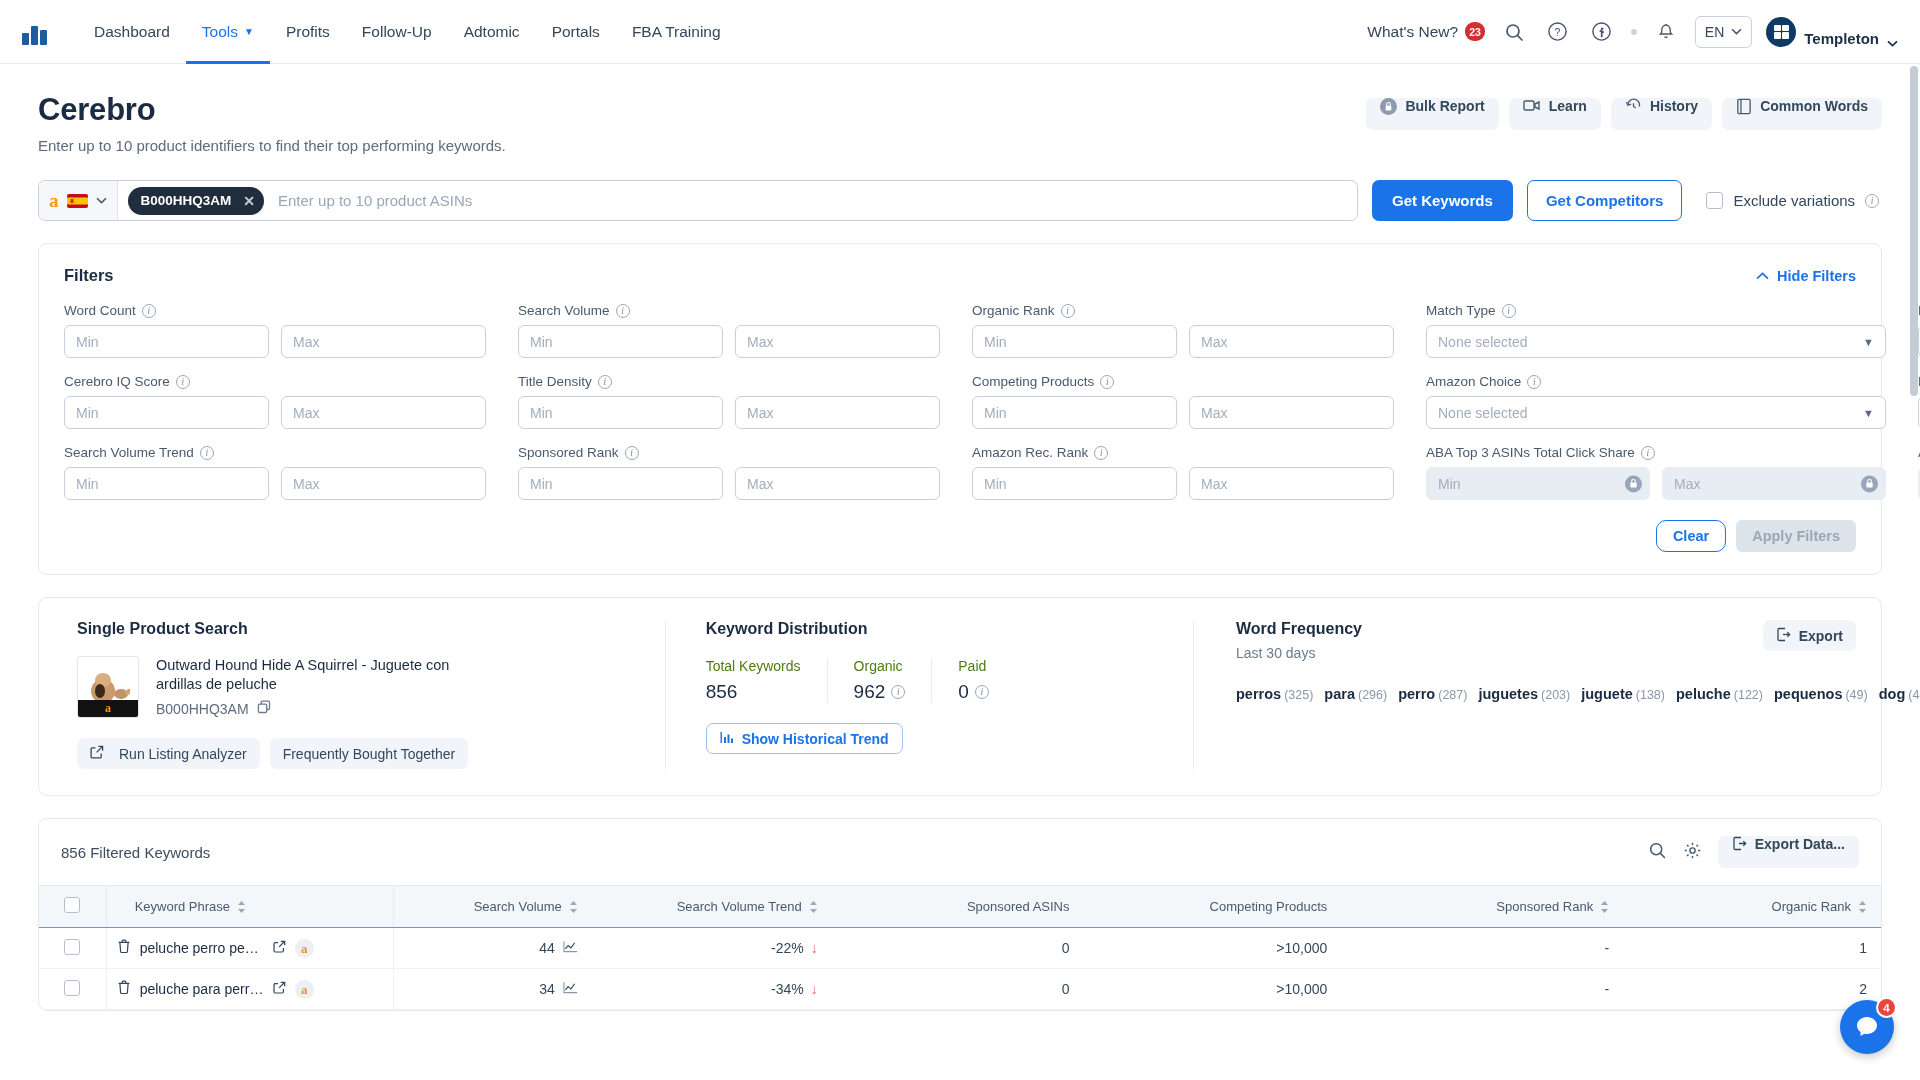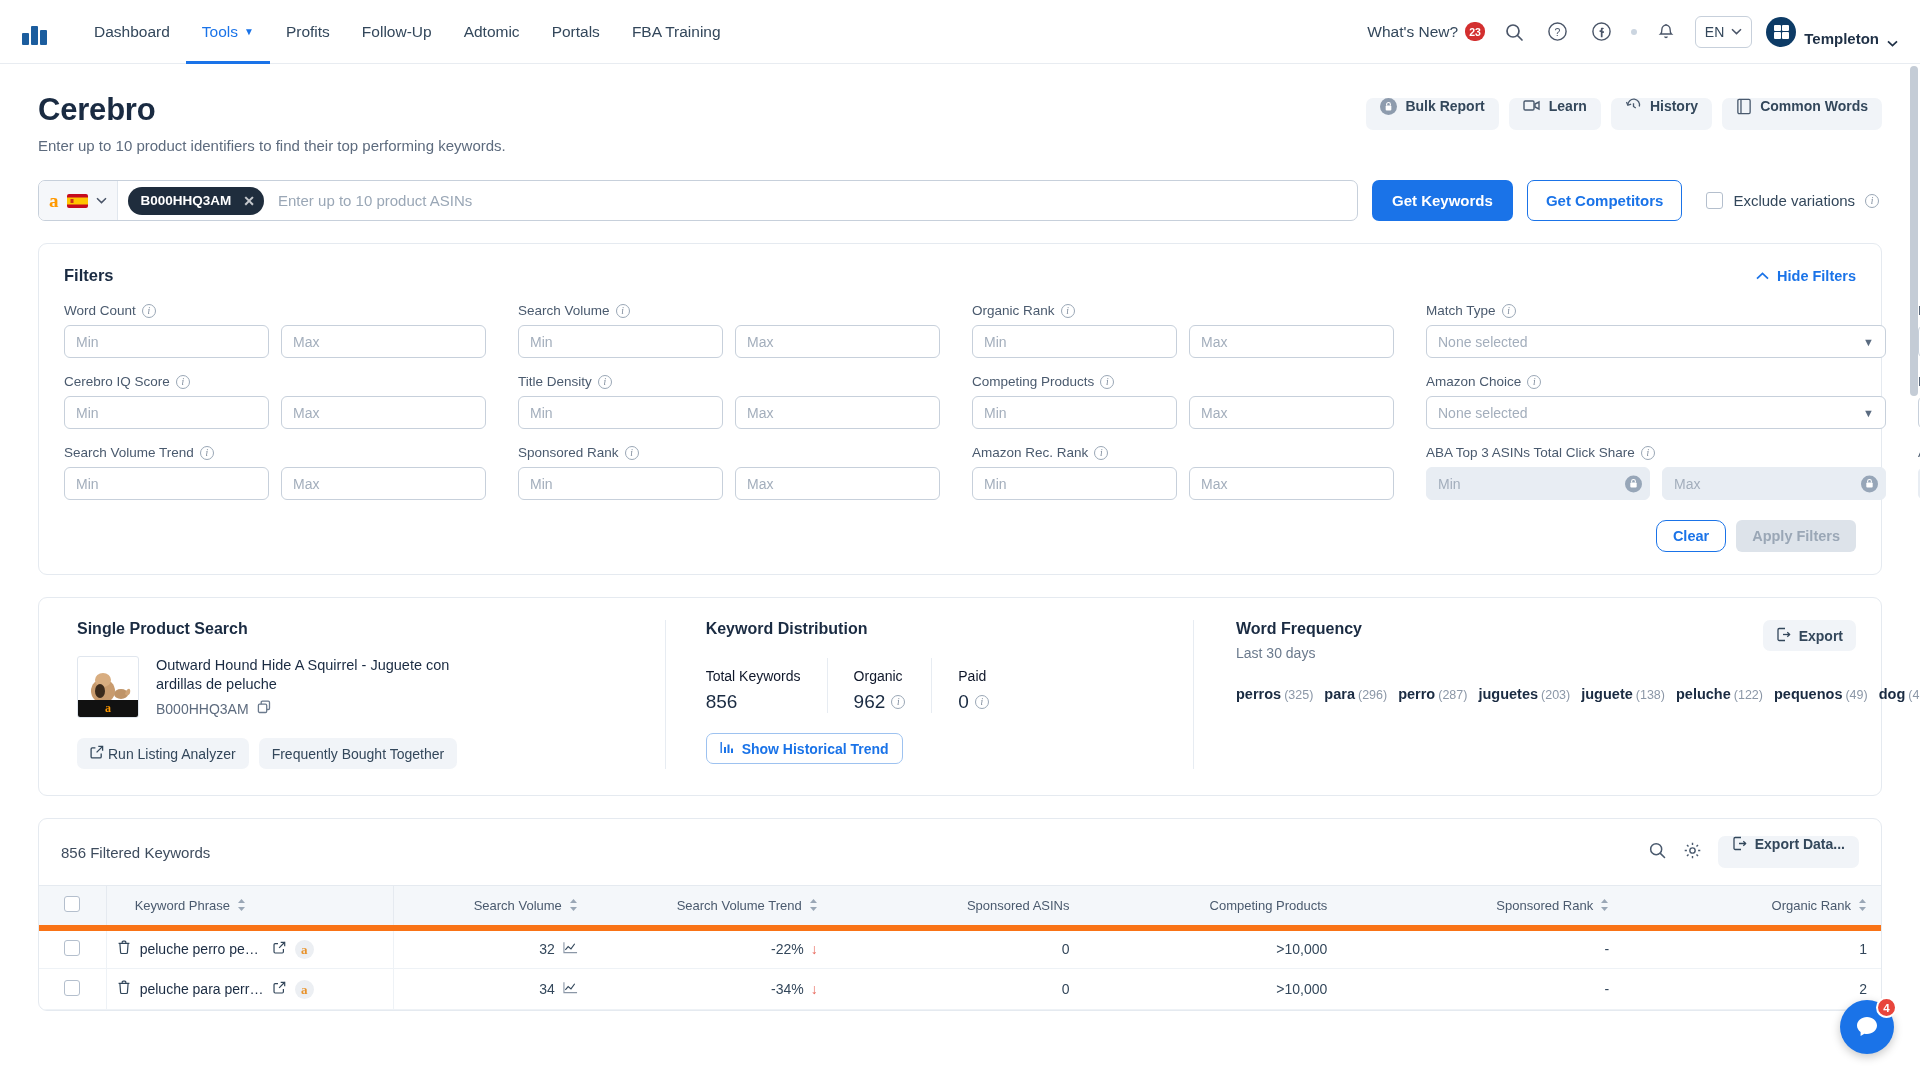--- a/index.html
+++ b/index.html
@@ -126,44 +126,44 @@
   .sum { padding: 22px 25px 26px 25px; display:flex; position:relative;}
   .sum-h{font-size:16px;font-weight:bold;color:#1a2b42;}
   .col-sps{width:640px;padding-left:13px;}
   .prod{display:flex;gap:17px;margin-top:18px;}
   .thumb{width:62px;height:62px;border:1px solid #e0e6ee;border-radius:3px;background:#fff;position:relative;overflow:hidden;flex:none;}
   .thumb .img{position:absolute;inset:0;display:flex;align-items:center;justify-content:center;}
   .thumb .bar{position:absolute;left:0;right:0;bottom:0;height:17px;background:#111;display:flex;align-items:center;justify-content:center;}
   .pname{font-size:14.5px;color:#1a2b42;line-height:1.32;max-width:330px;}
   .pasin{font-size:14px;color:#5d6b7e;margin-top:6px;display:flex;align-items:center;gap:8px;}
   .prow-btns{display:flex;gap:10px;margin-top:20px;}
-  .sbtn{background:#f1f4f8;border:none;border-radius:7px;height:31px;padding:0 13px;display:flex;align-items:center;gap:4px;font-size:14px;color:#33475b;cursor:pointer;}
+  .sbtn{background:#f1f4f8;border:none;border-radius:7px;height:31px;padding:0 13px;display:flex;align-items:center;gap:15px;font-size:14px;color:#33475b;cursor:pointer;}
   .vline{width:1px;background:#e7ecf2;margin:0 0px;}
   .col-kd{width:560px;padding-left:40px;}
   .kstats{display:flex;margin-top:20px;align-items:flex-start;}
   .kstat{padding-right:26px;}
   .kstat + .kstat{border-left:1px solid #e7ecf2;padding-left:26px;}
-  .kstat .lbl{font-size:14px;color:#0f172a;margin-top:10px;}
+  .kstat .lbl{font-size:14px;color:#4d7c0f;}
   .kstat .val{font-size:19px;color:#1a2b42;margin-top:7px;display:flex;align-items:center;gap:6px;}
   .trend-btn{margin-top:20px;background:#fff;border:1px solid #9dc2f0;border-radius:7px;height:31px;padding:0 13px;display:inline-flex;align-items:center;gap:8px;font-size:14px;color:#1a73e8;font-weight:bold;cursor:pointer;}
   .col-wf{flex:1;padding-left:42px;}
   .wf-sub{font-size:14px;color:#6b7a8d;margin-top:7px;}
   .wf-list{margin-top:17px;line-height:2.0;max-width:620px;}
   .wf-item{margin-right:11px;white-space:nowrap;}
   .wf-w{font-size:14.5px;color:#1a2b42;font-weight:bold;}
   .wf-c{font-size:12.5px;color:#8b97a7;margin-left:3px;}
   .export-btn{position:absolute;right:25px;top:22px;background:#f1f4f8;border:none;border-radius:7px;height:31px;padding:0 13px;display:flex;align-items:center;gap:8px;font-size:14px;color:#33475b;font-weight:bold;cursor:pointer;}
 
   
   .tbl-head{display:flex;align-items:center;padding:17px 22px;}
   .tbl-count{font-size:15px;color:#3e4c5e;}
   .tbl-tools{margin-left:auto;display:flex;align-items:center;gap:16px;}
   table{width:100%;border-collapse:collapse;table-layout:fixed;}
   thead th{
-    background:#f4f7fa;border-top:1px solid #e5eaf0;border-bottom:6px solid #f97316;
+    background:#f4f7fa;border-top:1px solid #e5eaf0;border-bottom:1px solid #f97316;
     font-size:13px;color:#4a5a6e;font-weight:normal;height:42px;padding:0 14px;text-align:right;
   }
   th .hc{display:inline-flex;align-items:center;gap:7px;}
   th.c-check{width:56px;text-align:center;padding:0;border-right:1px solid #e5eaf0;}
   th.c-kw{width:240px;text-align:left;border-right:1px solid #e5eaf0;padding-left:28px;}
   th.c-sv{width:165px;}
   th.c-svt{width:200px;}
   th.c-sa{width:210px;}
   th.c-cp{width:215px;}
   th.c-sr{width:235px;}
@@ -736,21 +736,21 @@
                     <path d="M8.3 1.4H12.6V5.7"></path>
                     <path d="M12.6 1.4L6.6 7.4"></path>
                     <path d="M11.2 8.6v3.1a1.2 1.2 0 01-1.2 1.2H2.3a1.2 1.2 0 01-1.2-1.2V4a1.2 1.2 0 011.2-1.2h3.1"></path>
                   </svg></span>
                 <span class="amz-circle">
                   <span>a</span>
                 </span>
               </div>
             </td>
             <td><span class="svcell">
-                <span>32</span>
+                <span>44</span>
                 <span><svg width="15" height="13" viewBox="0 0 16 13" fill="none" stroke="#33475b" stroke-width="1.2">
                     <path d="M1 1v11h14" stroke="#8b97a7"></path>
                     <path d="M2.5 9l3-3.5 3 2.5 4-5.5"></path>
                   </svg></span>
               </span></td>
             <td><span class="trendcell">
                 <span>-22%</span>
                 <span class="arr-down">↓</span>
               </span></td>
             <td>0</td>

